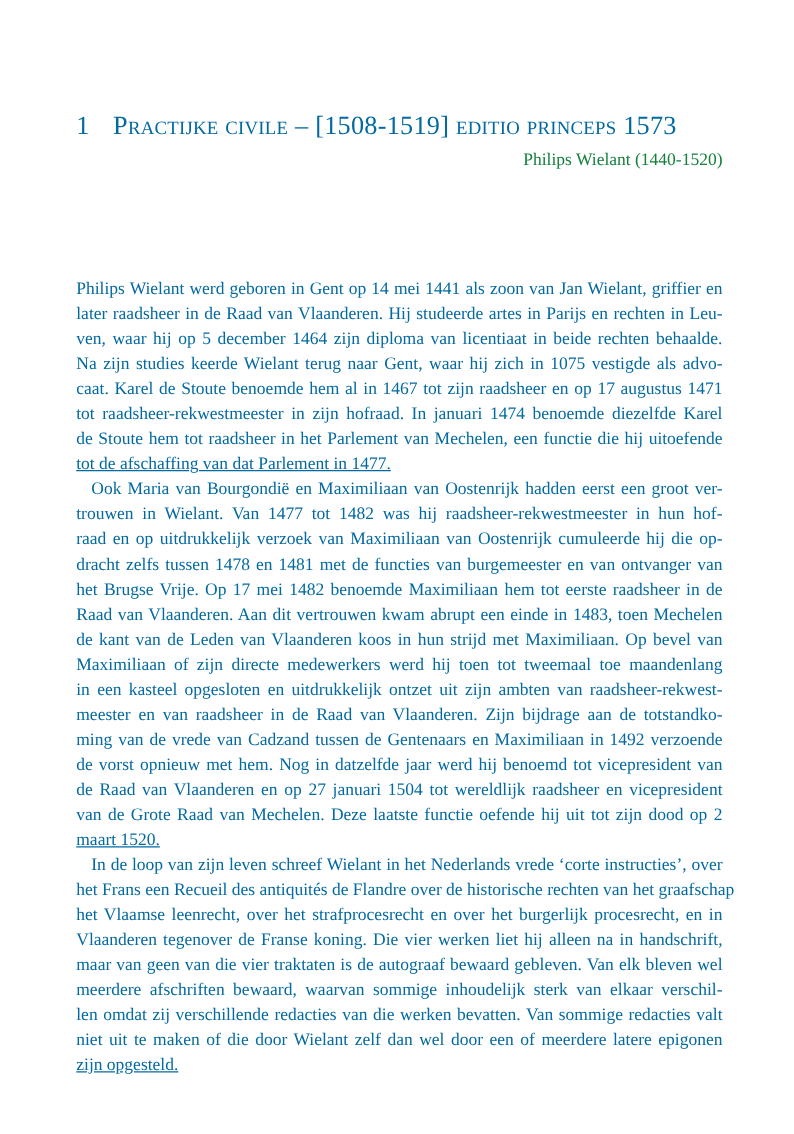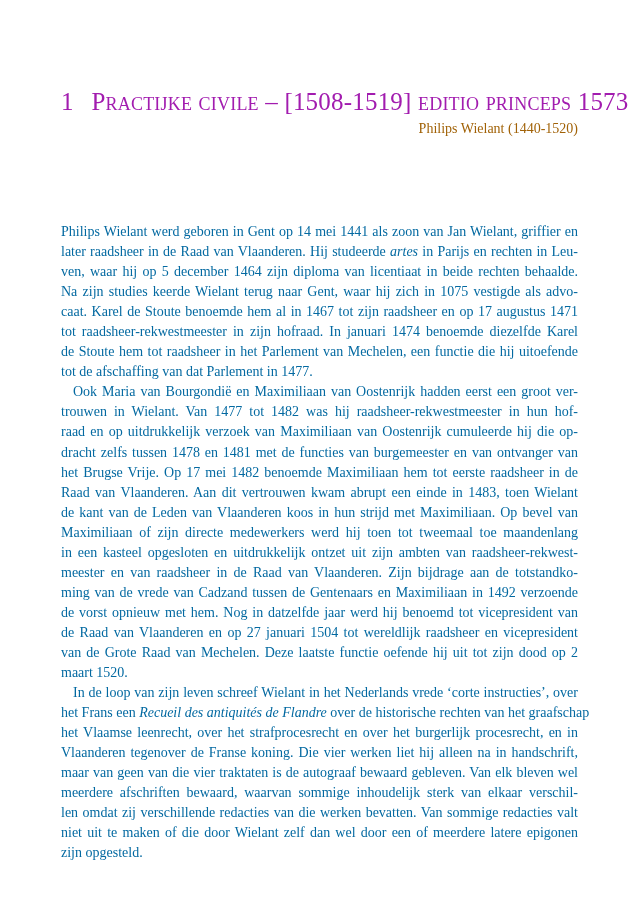--- a/index.html
+++ b/index.html
@@ -1,31 +1,31 @@
 <!DOCTYPE html>
 <html><head>
 <meta charset="utf-8">
 <style>
   html, body { margin: 0; padding: 0; background: #ffffff; }
   body { width: 635px; height: 907px; position: relative; overflow: hidden;
          font-family: "DejaVu Serif", "Liberation Serif", serif; color: #1a1a1a; }
   .heading { position: absolute; left: 61px; top: 88px; width: 520px;
-             font-family: "Liberation Serif", serif; font-size: 25px; letter-spacing: 0.2px;
-             white-space: nowrap; color: #a21caf; }
+             font-family: "Liberation Serif", serif; font-size: 21px; letter-spacing: 0.2px;
+             white-space: nowrap; color: #0369a1; }
   .heading .num { display: inline-block; width: 24px; }
   .heading .sc { font-variant: small-caps; }
   .byline { position: absolute; right: 57px; top: 121px;
-            font-family: "Liberation Serif", serif; font-size: 14px; color: #a16207; white-space: nowrap; margin-left: 43px; }
+            font-family: "Liberation Serif", serif; font-size: 14px; color: #15803d; white-space: nowrap; margin-left: 43px; }
   .body { position: absolute; left: 61px; top: 222px; width: 517px;
           font-family: "Liberation Serif", serif; font-size: 14px; color: #0369a1; }
   .line { height: 20.05px; line-height: 20.05px; text-align: justify; text-align-last: justify;
           white-space: nowrap; overflow: visible; }
-  .line.last { text-align-last: left; }
+  .line.last { text-align-last: left; text-decoration: underline; }
   .line.indent { text-indent: 12px; }
-  .it { font-style: italic; }
+  .it { }
 </style>
 </head>
 <body>
 
 <div class="heading">
   <span class="num">1</span>
   <span class="sc">Practijke civile – [1508-1519] editio princeps 1573</span>
 </div>
 
 <div class="byline">Philips Wielant (1440-1520)</div>
@@ -40,21 +40,21 @@
       <div class="line">tot raadsheer-rekwestmeester in zijn hofraad. In januari 1474 benoemde diezelfde Karel</div>
       <div class="line">de Stoute hem tot raadsheer in het Parlement van Mechelen, een functie die hij uitoefende</div>
       <div class="line last">tot de afschaffing van dat Parlement in 1477.</div>
     </div>
     <div>
       <div class="line indent">Ook Maria van Bourgondië en Maximiliaan van Oostenrijk hadden eerst een groot ver-</div>
       <div class="line">trouwen in Wielant. Van 1477 tot 1482 was hij raadsheer-rekwestmeester in hun hof-</div>
       <div class="line">raad en op uitdrukkelijk verzoek van Maximiliaan van Oostenrijk cumuleerde hij die op-</div>
       <div class="line">dracht zelfs tussen 1478 en 1481 met de functies van burgemeester en van ontvanger van</div>
       <div class="line">het Brugse Vrije. Op 17 mei 1482 benoemde Maximiliaan hem tot eerste raadsheer in de</div>
-      <div class="line">Raad van Vlaanderen. Aan dit vertrouwen kwam abrupt een einde in 1483, toen Wielant</div>
+      <div class="line">Raad van Vlaanderen. Aan dit vertrouwen kwam abrupt een einde in 1483, toen Mechelen</div>
       <div class="line">de kant van de Leden van Vlaanderen koos in hun strijd met Maximiliaan. Op bevel van</div>
       <div class="line">Maximiliaan of zijn directe medewerkers werd hij toen tot tweemaal toe maandenlang</div>
       <div class="line">in een kasteel opgesloten en uitdrukkelijk ontzet uit zijn ambten van raadsheer-rekwest-</div>
       <div class="line">meester en van raadsheer in de Raad van Vlaanderen. Zijn bijdrage aan de totstandko-</div>
       <div class="line">ming van de vrede van Cadzand tussen de Gentenaars en Maximiliaan in 1492 verzoende</div>
       <div class="line">de vorst opnieuw met hem. Nog in datzelfde jaar werd hij benoemd tot vicepresident van</div>
       <div class="line">de Raad van Vlaanderen en op 27 januari 1504 tot wereldlijk raadsheer en vicepresident</div>
       <div class="line">van de Grote Raad van Mechelen. Deze laatste functie oefende hij uit tot zijn dood op 2</div>
       <div class="line last">maart 1520.</div>
     </div>

